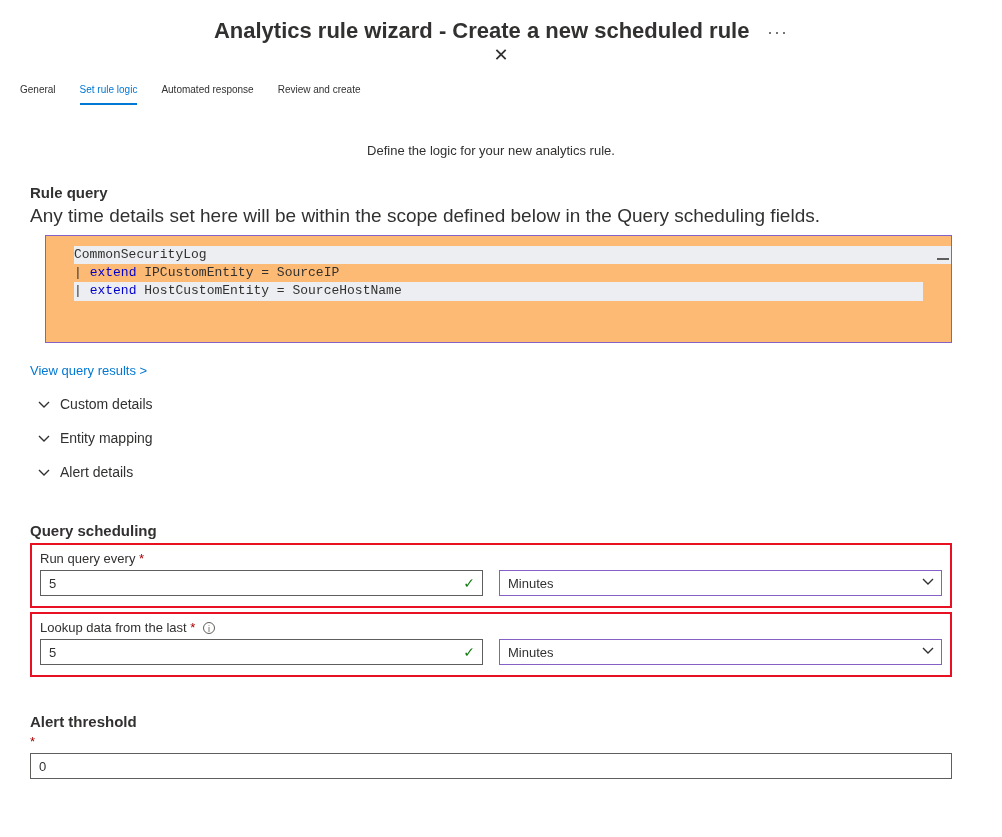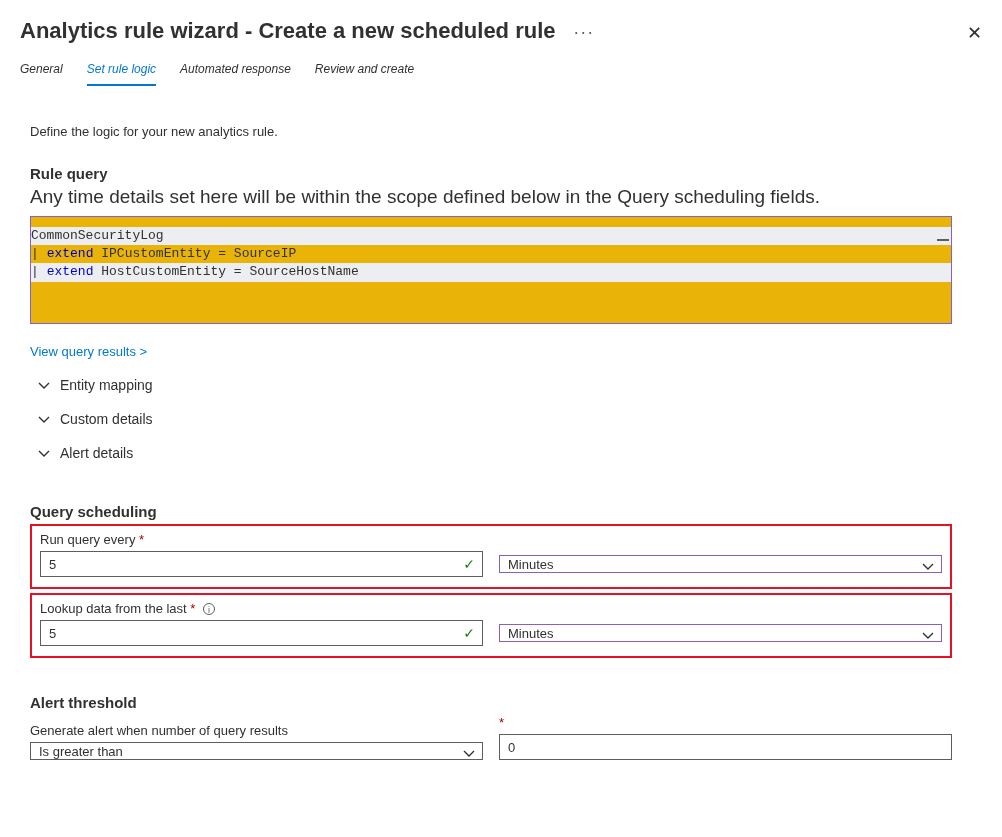--- a/index.html
+++ b/index.html
@@ -9,23 +9,24 @@
     font-size: 13px;
     color: #323130;
     background: #fff;
     width: 1002px;
   }
   .panel {
     padding: 10px 20px 30px 20px;
   }
   .header-row {
     display: flex;
-    align-items: flex-end;
+    align-items: center;
     justify-content: space-between;
     padding: 8px 0 6px 0;
+    flex-direction: column;
   }
   .page-title {
     font-size: 22px;
     font-weight: 600;
     color: #323130;
   }
   .ellipsis {
     font-size: 18px;
     color: #605e5c;
     margin-left: 14px;
@@ -38,39 +39,39 @@
     font-weight: 400;
   }
   .tabs {
     display: flex;
     gap: 24px;
     border-bottom: none;
     margin-top: 6px;
   }
   .tab {
     padding: 6px 0 8px 0;
-    font-size: 12px;
+    font-size: 10px;
     color: #323130;
     cursor: pointer;
     border-bottom: 2px solid transparent;
-    font-style: italic;
   }
   .tab.active {
     color: #0078d4;
     border-bottom: 2px solid #0078d4;
     font-weight: 400;
   }
   .body-content {
     padding-left: 10px;
     padding-right: 30px;
   }
   .intro {
     margin-top: 38px;
     font-size: 13px;
     color: #323130;
+    text-align: center;
   }
   .section-h {
     font-size: 15px;
     font-weight: 600;
     margin-top: 26px;
     color: #323130;
   }
   .sub {
     font-size: 19px;
     color: #323130;
@@ -83,28 +84,29 @@
   .expand-icon {
     position: absolute;
     right: -2px;
     top: -18px;
     font-size: 14px;
     cursor: pointer;
     color: #323130;
   }
   .query-box {
     border: 1px solid #8661c5;
-    background: #eab308;
+    background: #fdba74;
     font-family: "Consolas","Courier New",monospace;
     font-size: 13px;
     line-height: 1.4;
-    padding: 10px 0;
+    padding: 10px 28px;
     height: 108px;
     overflow: hidden;
     position: relative;
+    margin-left: 15px;
   }
   .query-line1 { background: #eceef1; display: inline-block; padding-right: 820px;}
   .query-line3 { background: #eceef1; display: inline-block; width: 100%;}
   .kw-pipe { color: #323130; }
   .kw-extend { color: #0000cd; }
   .minimap {
     position: absolute;
     right: 2px;
     top: 22px;
     width: 12px;
@@ -188,21 +190,21 @@
     color: #107c10;
     font-size: 14px;
     pointer-events: none;
   }
   .select-wrap {
     position: relative;
     flex: 1;
   }
   .select-box {
     width: 100%;
-    height: 18px;
+    height: 26px;
     border: 1px solid #8661c5;
     padding: 2px 28px 2px 8px;
     font-size: 13px;
     font-family: inherit;
     background: #fff;
     color: #323130;
     display: flex;
     align-items: center;
     cursor: pointer;
   }
@@ -262,27 +264,27 @@
         <div class="minimap"></div>
       </div>
       <span class="link">View query results  &gt;</span>
     </div>
 
 
     <div class="accordion-item">
       <span class="chev"><svg viewBox="0 0 12 12">
             <path d="M1 3 L6 8 L11 3" stroke="#323130" stroke-width="1.4" fill="none"></path>
           </svg></span>
-      <span>Entity mapping</span>
+      <span>Custom details</span>
     </div>
     <div class="accordion-item">
       <span class="chev"><svg viewBox="0 0 12 12">
             <path d="M1 3 L6 8 L11 3" stroke="#323130" stroke-width="1.4" fill="none"></path>
           </svg></span>
-      <span>Custom details</span>
+      <span>Entity mapping</span>
     </div>
     <div class="accordion-item">
       <span class="chev"><svg viewBox="0 0 12 12">
             <path d="M1 3 L6 8 L11 3" stroke="#323130" stroke-width="1.4" fill="none"></path>
           </svg></span>
       <span>Alert details</span>
     </div>
 
     <div class="section-h" style="margin-top:42px">Query scheduling</div>
 
@@ -318,29 +320,20 @@
                 <path d="M1 3 L6 8 L11 3" stroke="#323130" stroke-width="1.4" fill="none"></path>
               </svg></span>
         </div>
       </div>
     </div>
 
     <div class="section-h" style="margin-top:36px">Alert threshold</div>
 
     <div class="alert-row">
       <div class="col">
-        <div class="field-label" style="margin-bottom:4px">Generate alert when number of query results</div>
-        <div class="select-wrap gray-select">
-          <div class="select-box">Is greater than</div>
-          <span class="select-chev"><svg viewBox="0 0 12 12">
-                <path d="M1 3 L6 8 L11 3" stroke="#323130" stroke-width="1.4" fill="none"></path>
-              </svg></span>
-        </div>
-      </div>
-      <div class="col">
         <div class="req" style="margin-bottom:4px">*</div>
         <div class="text-input-wrap">
           <input class="text-input" value="0" style="">
         </div>
       </div>
     </div>
 
   </div>
 </div>
 

